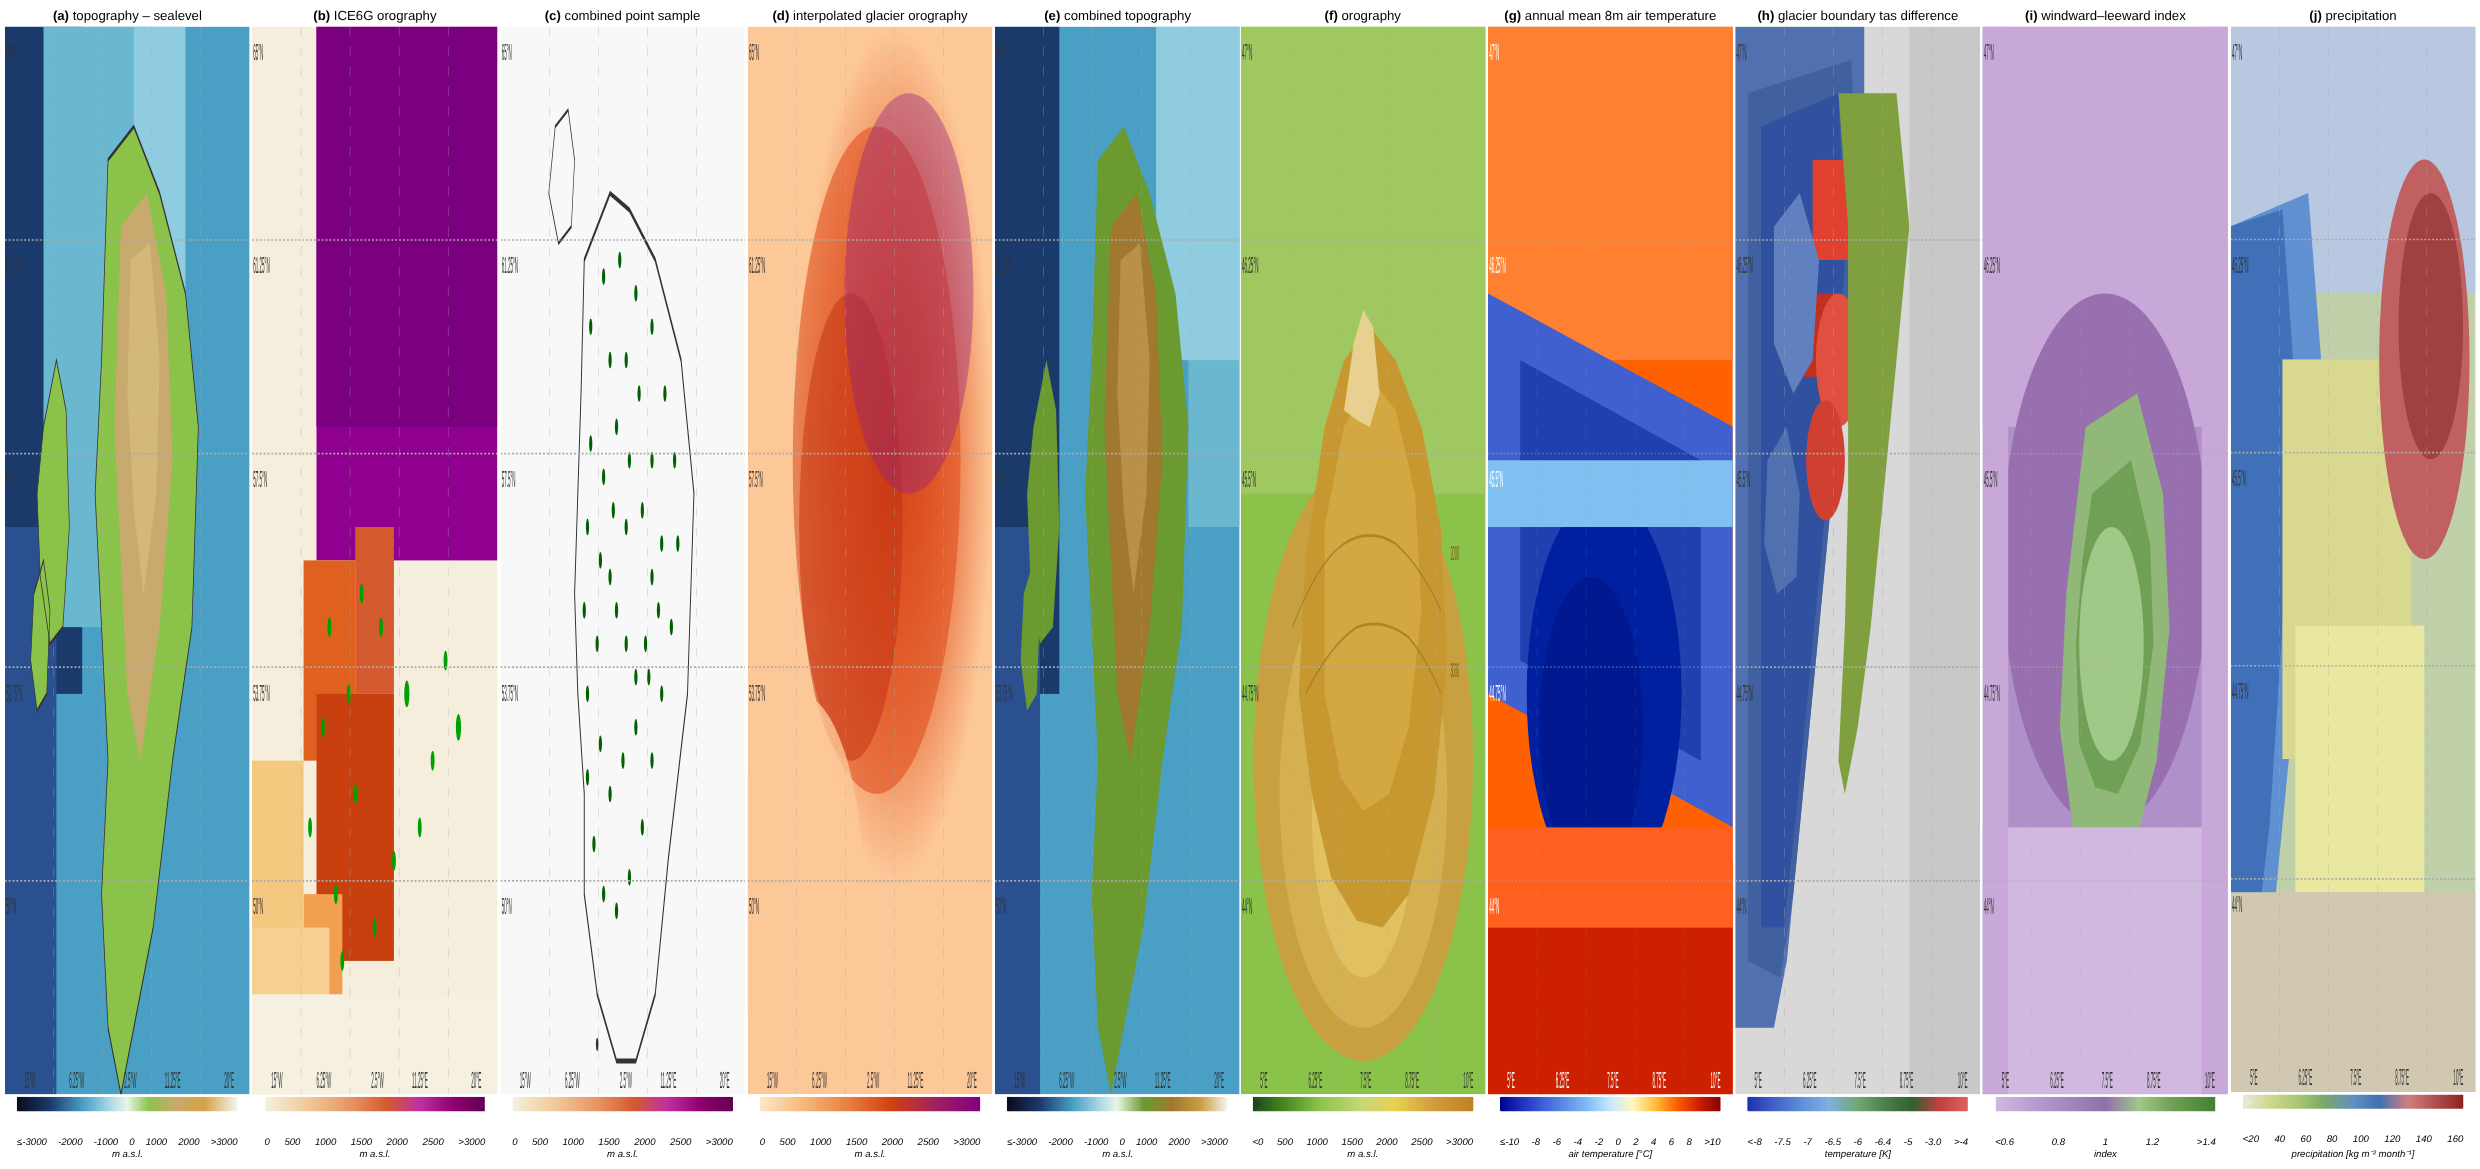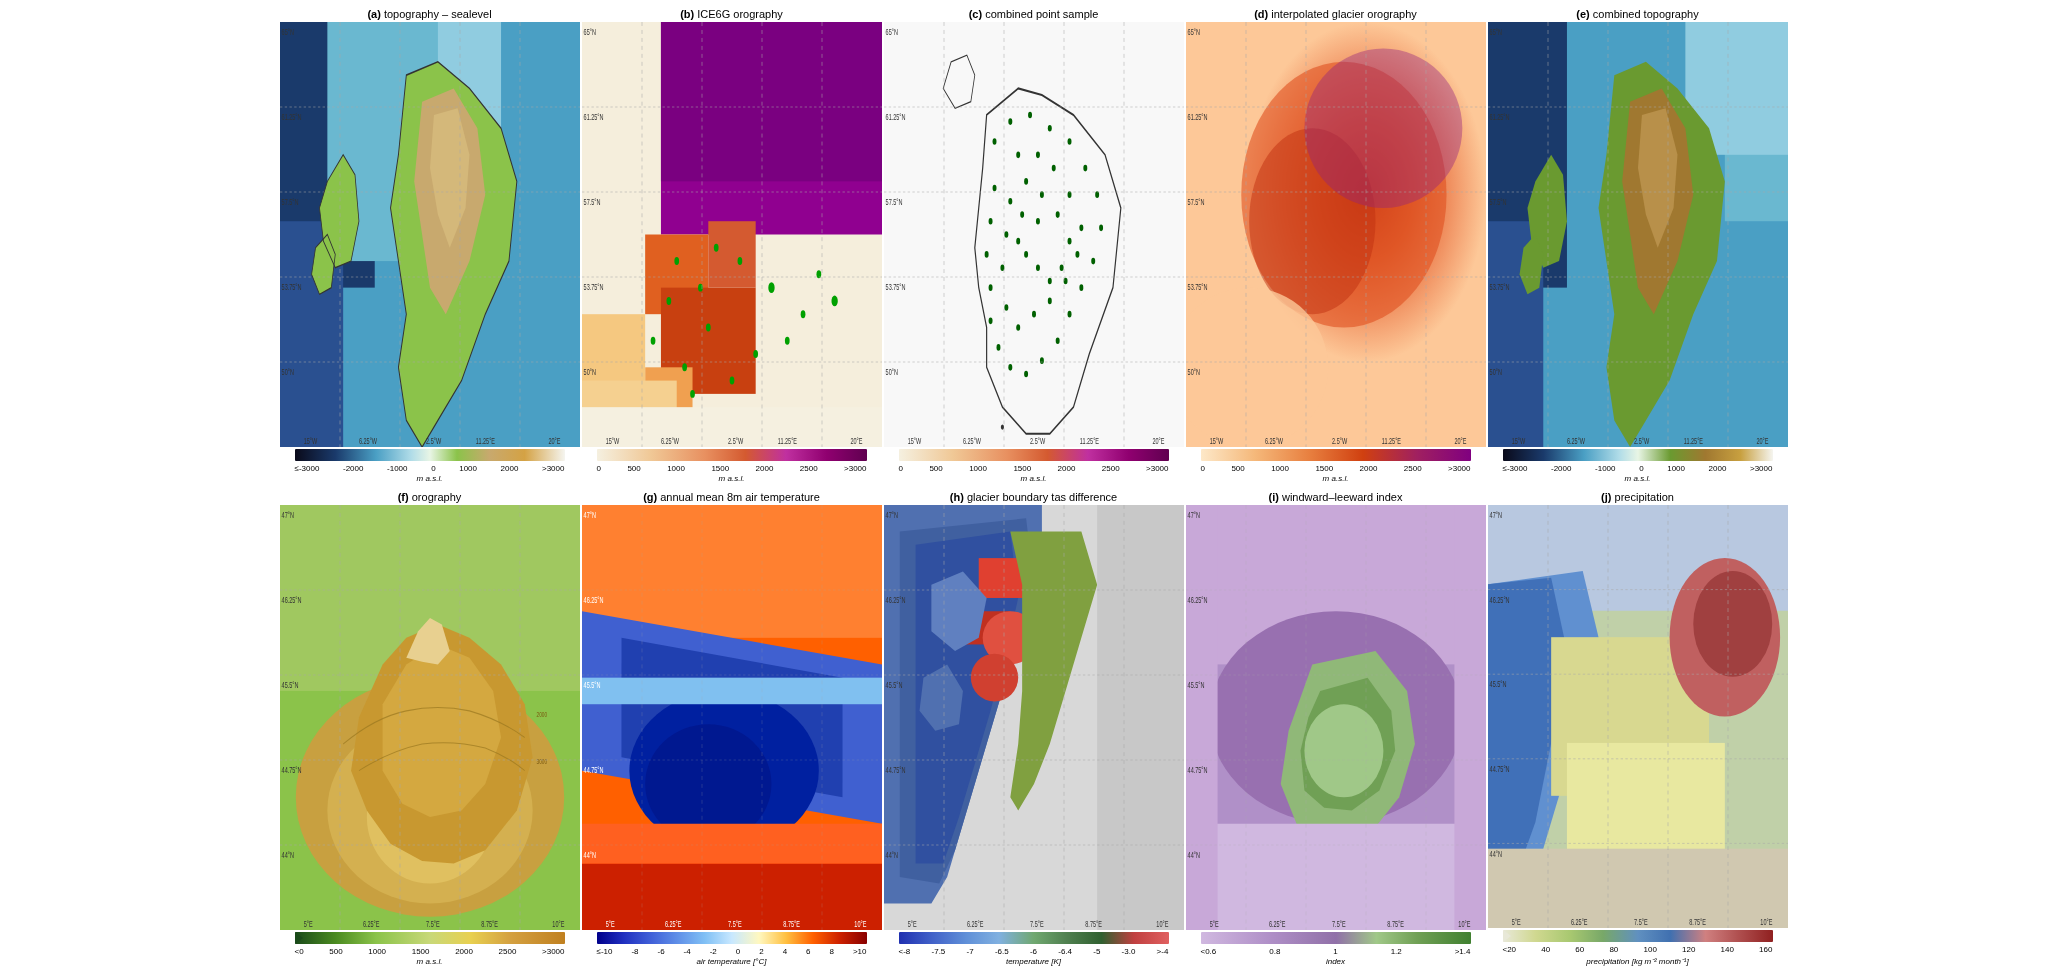--- a/index.html
+++ b/index.html
@@ -6,25 +6,24 @@
     body {
       background: #ffffff;
       font-family: Arial, sans-serif;
       width: 2067px;
       height: 974px;
       overflow: hidden;
     }
 
     .main-container {
       display: flex;
-      flex-direction: column;
+      flex-direction: row;
       width: 2067px;
       height: 974px;
       padding: 8px 4px;
-      align-items: center;
     }
 
     .row {
       display: flex;
       flex-direction: row;
       flex: 1;
       gap: 2px;
     }
 
     .panel {
@@ -65,21 +64,22 @@
       flex-direction: column;
       align-items: center;
       margin-top: 2px;
     }
 
     .colorbar-labels {
       display: flex;
       justify-content: space-between;
       width: 90%;
       font-size: 8px;
-      margin-top: 1px;
+      margin-top: 19px;
+      font-style: italic;
     }
 
     .colorbar-unit {
       font-size: 8px;
       font-style: italic;
       margin-top: 1px;
     }
 
     .grid-line {
       stroke: #aaa;

